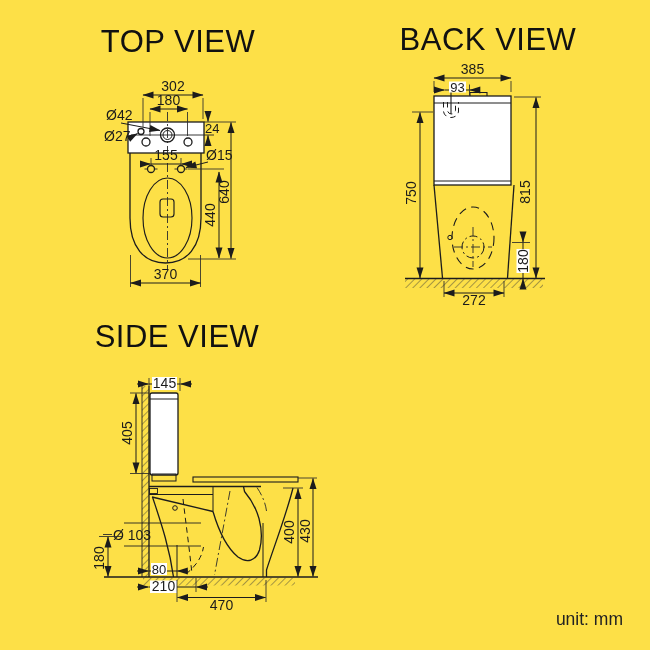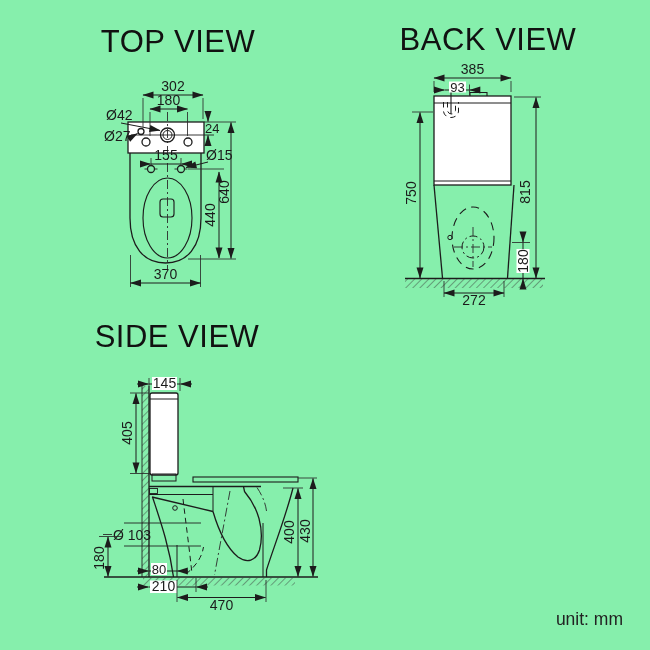--- a/index.html
+++ b/index.html
@@ -1,16 +1,16 @@
 <!DOCTYPE html>
 <html><head>
 <meta charset="utf-8">
 <style>
   html,body{margin:0;padding:0;background:#ffffff;}
-  .page{position:relative;width:650px;height:650px;background:#86efac;overflow:hidden;
+  .page{position:relative;width:650px;height:650px;background:#fde047;overflow:hidden;
         font-family:"Liberation Sans",sans-serif;}
   svg{position:absolute;left:0;top:0;}
   svg text{font-family:"Liberation Sans",sans-serif;fill:#1b1b1b;}
   .title{font-size:31px;letter-spacing:0.5px;fill:#111;}
   .dim{font-size:14px;}
   .dim-s{font-size:13px;}
   .unit{font-size:17.5px;fill:#222;}
   .part{stroke:#1c1c1c;stroke-width:1.3;fill:none;}
   .part-thin{stroke:#222;stroke-width:0.9;fill:none;}
   .dimline{stroke:#1c1c1c;stroke-width:1;fill:none;}

